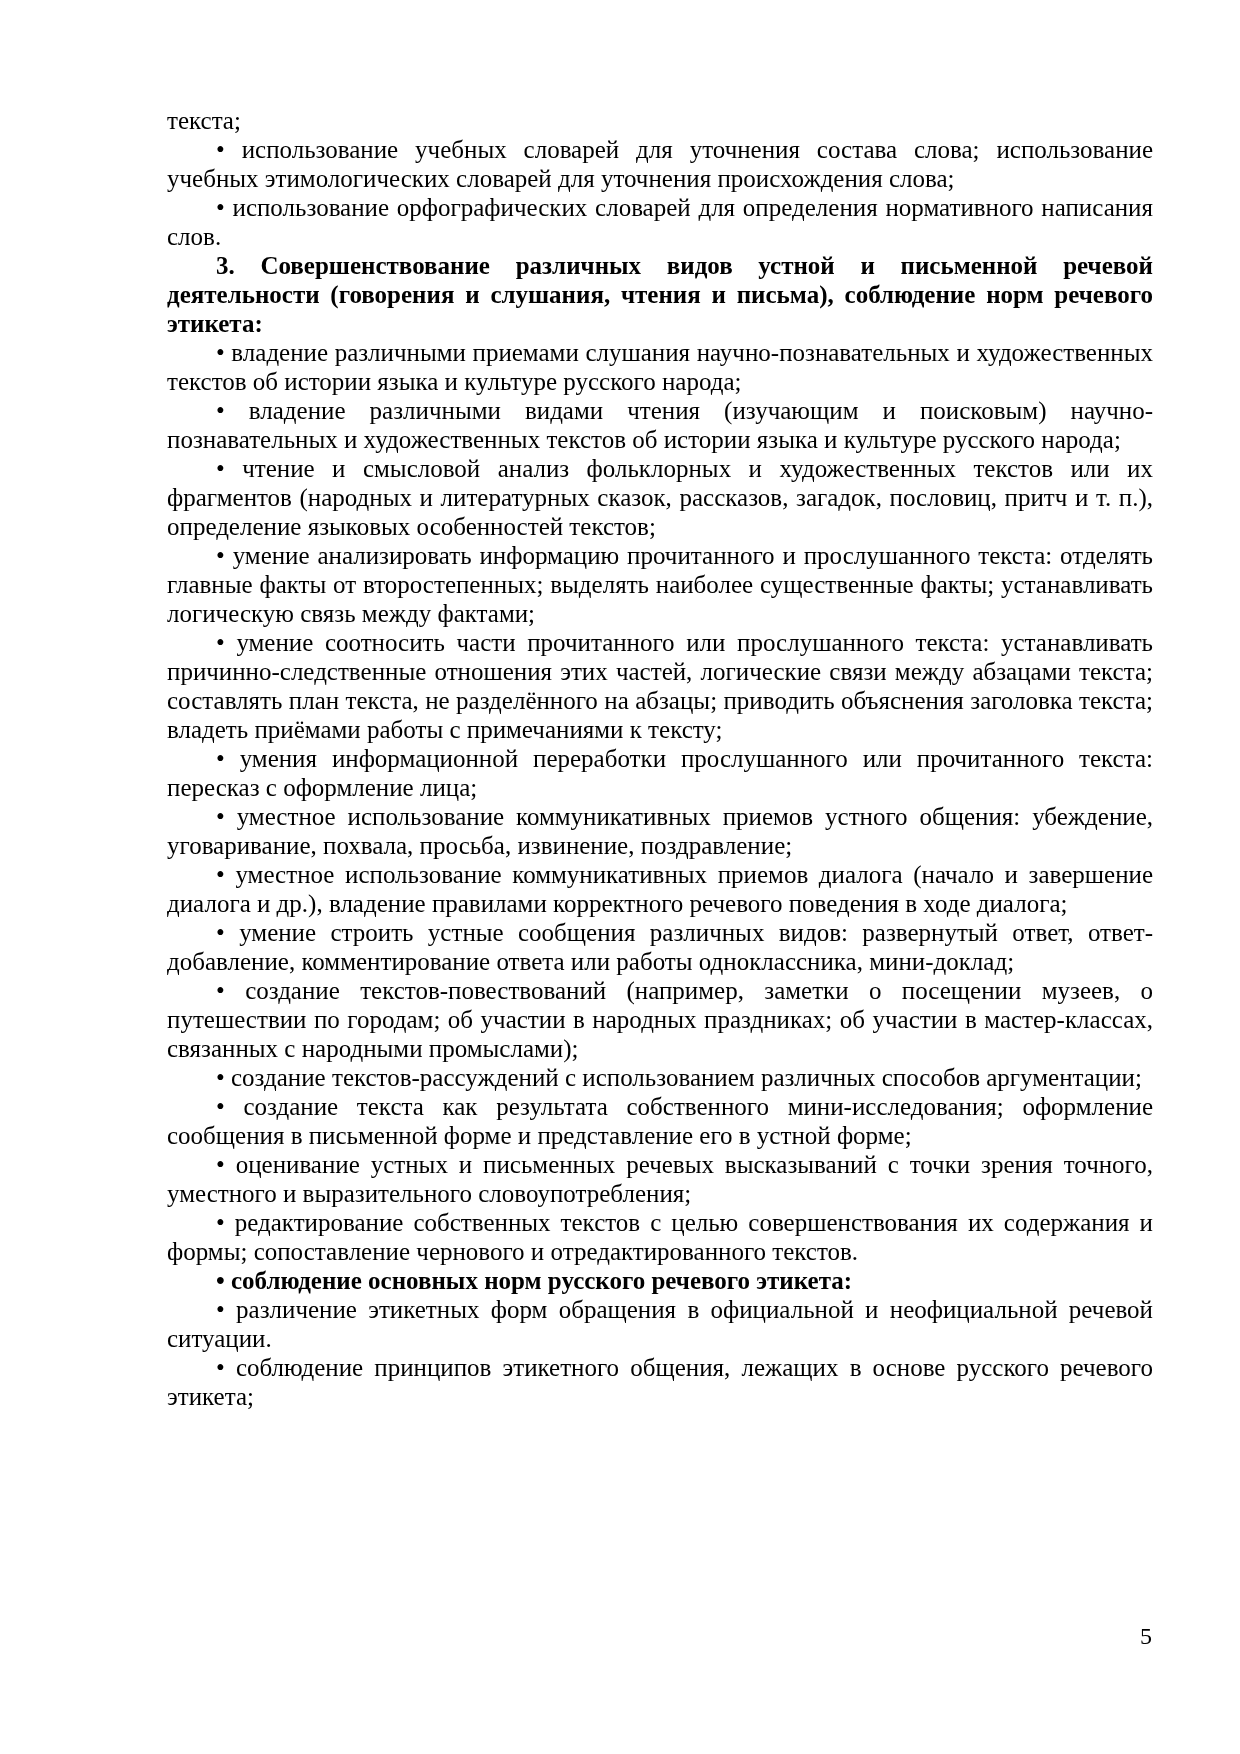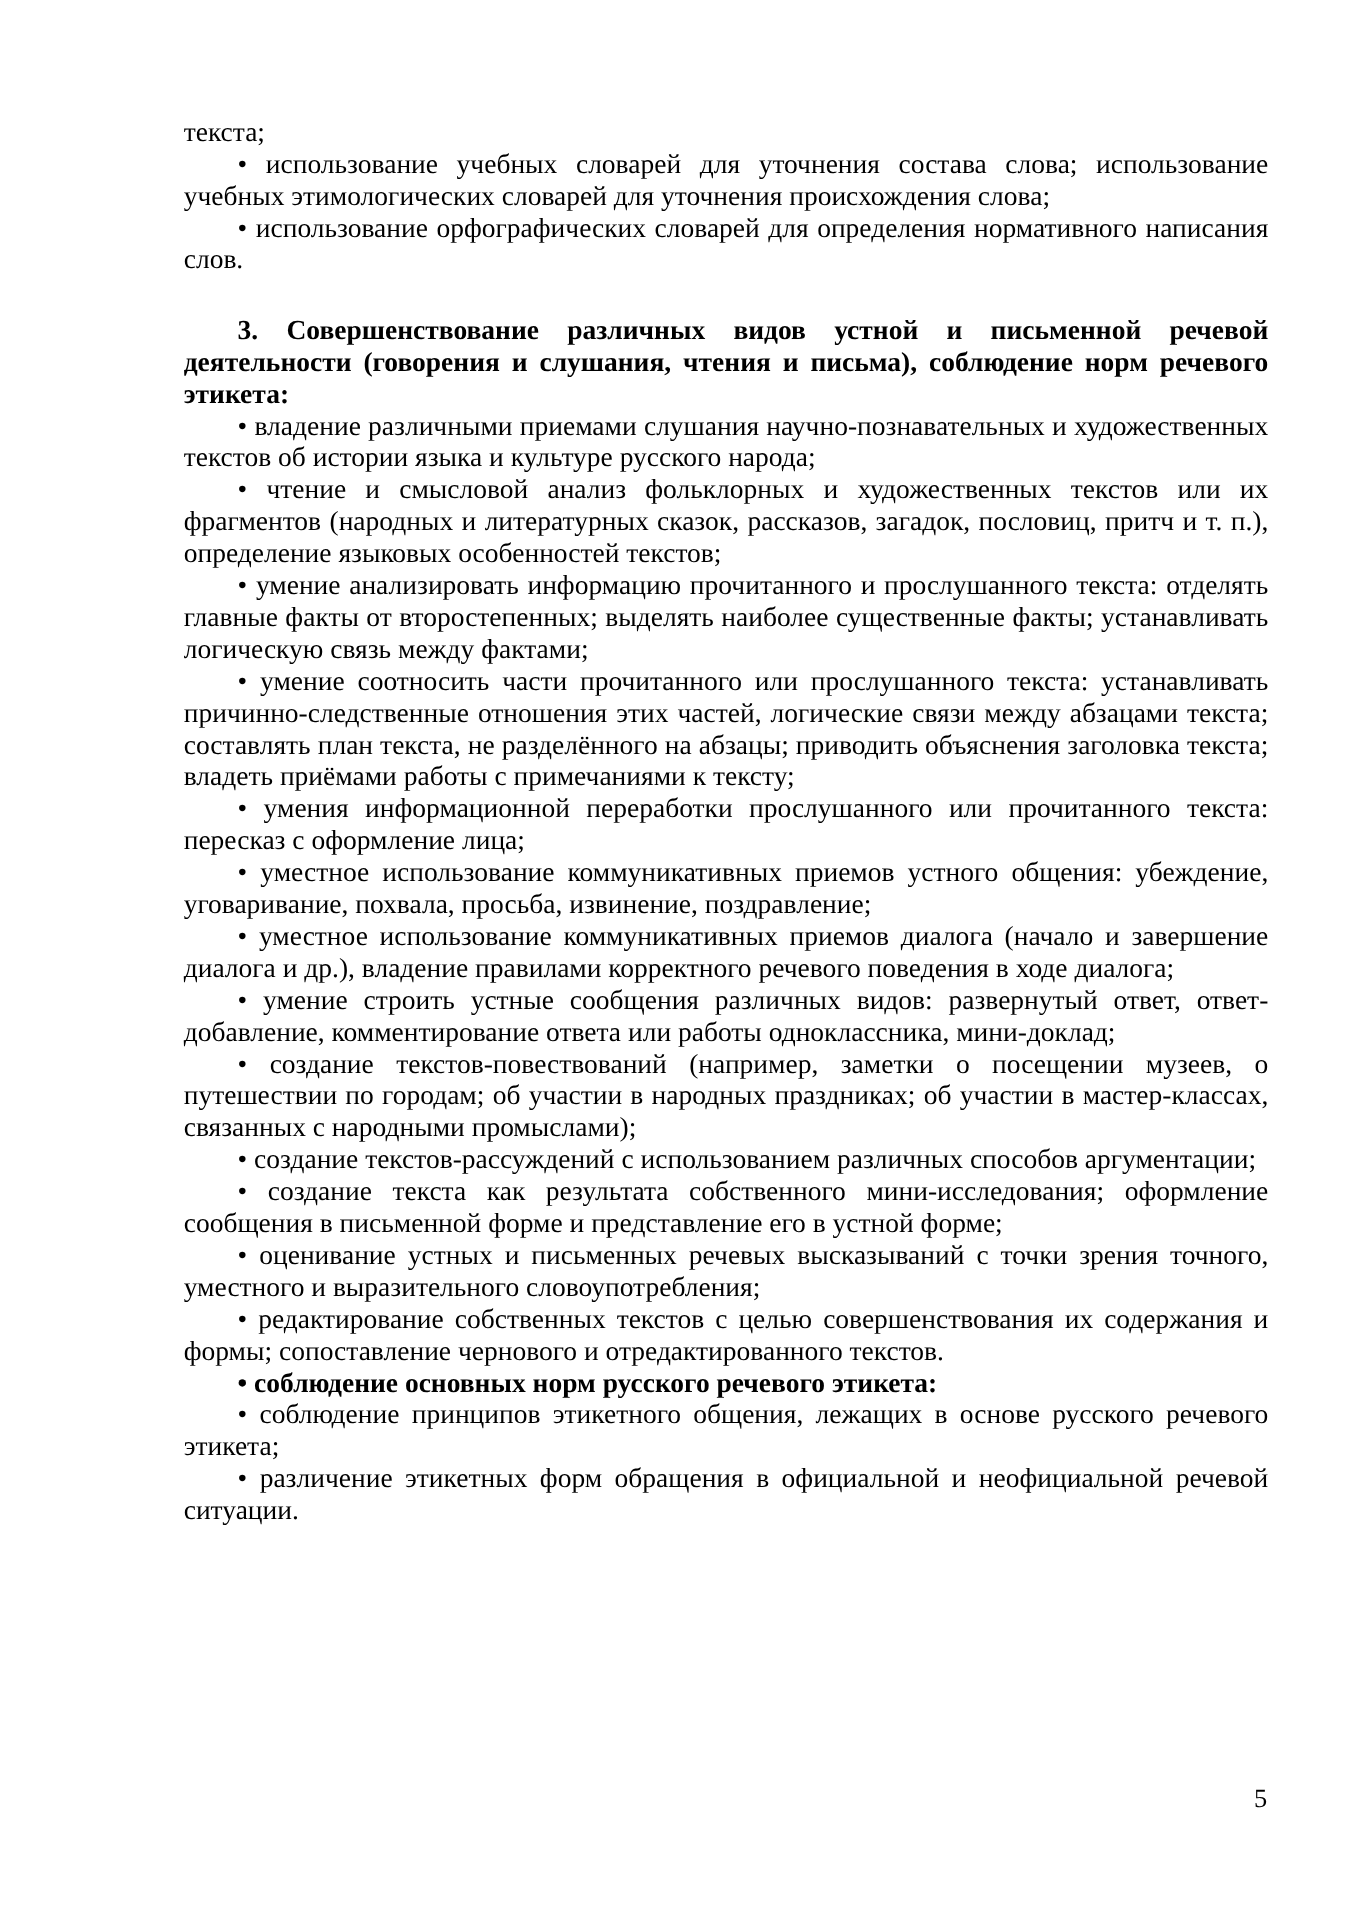--- a/index.html
+++ b/index.html
@@ -27,21 +27,20 @@
     font-size: 25px;
     line-height: 29px;
     text-align: justify;
     text-indent: 49px;
   }
   .para--plain {
     text-indent: 0;
   }
   .para--heading {
     font-weight: bold;
-    margin-top: 35px;
   }
   .para--bullet-bold {
     font-weight: bold;
   }
   .bullet-glyph {
     display: inline;
   }
   .page-number {
     position: absolute;
     top: 1622px;
@@ -54,30 +53,31 @@
 </head>
 <body>
 
 <div class="page">
   <div class="content">
       <p class="para para--plain">текста;</p>
       <p class="para para--bullet"><span class="bullet-glyph">•&nbsp;</span><span>использование учебных словарей для уточнения состава слова; использование учебных этимологических словарей для уточнения происхождения слова;</span></p>
       <p class="para para--bullet"><span class="bullet-glyph">•&nbsp;</span><span>использование орфографических словарей для определения нормативного написания слов.</span></p>
       <p class="para para--heading">3. Совершенствование различных видов устной и письменной речевой деятельности (говорения и слушания, чтения и письма), соблюдение норм речевого этикета:</p>
       <p class="para para--bullet"><span class="bullet-glyph">•&nbsp;</span><span>владение различными приемами слушания научно-познавательных и художественных текстов об истории языка и культуре русского народа;</span></p>
+      <p class="para para--bullet"><span class="bullet-glyph">•&nbsp;</span><span>владение различными видами чтения (изучающим и поисковым) научно-познавательных и художественных текстов об истории языка и культуре русского народа;</span></p>
       <p class="para para--bullet"><span class="bullet-glyph">•&nbsp;</span><span>чтение и смысловой анализ фольклорных и художественных текстов или их фрагментов (народных и литературных сказок, рассказов, загадок, пословиц, притч и т. п.), определение языковых особенностей текстов;</span></p>
       <p class="para para--bullet"><span class="bullet-glyph">•&nbsp;</span><span>умение анализировать информацию прочитанного и прослушанного текста: отделять главные факты от второстепенных;  выделять наиболее существенные факты; устанавливать логическую связь между фактами;</span></p>
       <p class="para para--bullet"><span class="bullet-glyph">•&nbsp;</span><span>умение соотносить части прочитанного или прослушанного текста: устанавливать причинно-следственные отношения этих частей, логические связи между абзацами текста; составлять план текста, не разделённого на абзацы; приводить объяснения заголовка текста; владеть приёмами работы с примечаниями к тексту;</span></p>
       <p class="para para--bullet"><span class="bullet-glyph">•&nbsp;</span><span>умения информационной переработки прослушанного или прочитанного текста: пересказ с оформление лица;</span></p>
       <p class="para para--bullet"><span class="bullet-glyph">•&nbsp;</span><span>уместное использование коммуникативных приемов устного общения: убеждение, уговаривание, похвала, просьба, извинение, поздравление;</span></p>
       <p class="para para--bullet"><span class="bullet-glyph">•&nbsp;</span><span>уместное использование коммуникативных приемов диалога (начало и завершение диалога и др.), владение  правилами корректного речевого поведения в ходе диалога;</span></p>
       <p class="para para--bullet"><span class="bullet-glyph">•&nbsp;</span><span>умение строить устные сообщения различных видов: развернутый ответ, ответ-добавление, комментирование ответа или работы одноклассника, мини-доклад;</span></p>
       <p class="para para--bullet"><span class="bullet-glyph">•&nbsp;</span><span>создание текстов-повествований (например, заметки о посещении музеев, о путешествии по городам; об участии в народных праздниках; об участии в мастер-классах, связанных с народными промыслами);</span></p>
       <p class="para para--bullet"><span class="bullet-glyph">•&nbsp;</span><span>создание текстов-рассуждений с использованием различных способов аргументации;</span></p>
       <p class="para para--bullet"><span class="bullet-glyph">•&nbsp;</span><span>создание текста как результата собственного мини-исследования; оформление сообщения в письменной форме и представление его в устной форме;</span></p>
       <p class="para para--bullet"><span class="bullet-glyph">•&nbsp;</span><span>оценивание устных и письменных речевых высказываний с точки зрения точного, уместного и выразительного словоупотребления;</span></p>
       <p class="para para--bullet"><span class="bullet-glyph">•&nbsp;</span><span>редактирование собственных текстов с целью совершенствования их содержания и формы; сопоставление чернового и отредактированного текстов.</span></p>
       <p class="para para--bullet-bold"><span class="bullet-glyph">•&nbsp;</span><span>соблюдение основных норм русского речевого этикета:</span></p>
+      <p class="para para--bullet"><span class="bullet-glyph">•&nbsp;</span><span>различение этикетных форм обращения в официальной и неофициальной речевой ситуации.</span></p>
       <p class="para para--bullet"><span class="bullet-glyph">•&nbsp;</span><span>соблюдение принципов  этикетного  общения, лежащих в основе русского речевого этикета;</span></p>
-      <p class="para para--bullet"><span class="bullet-glyph">•&nbsp;</span><span>различение этикетных форм обращения в официальной и неофициальной речевой ситуации.</span></p>
     </div>
   <div class="page-number">5</div>
 </div>
 
 </body></html>

